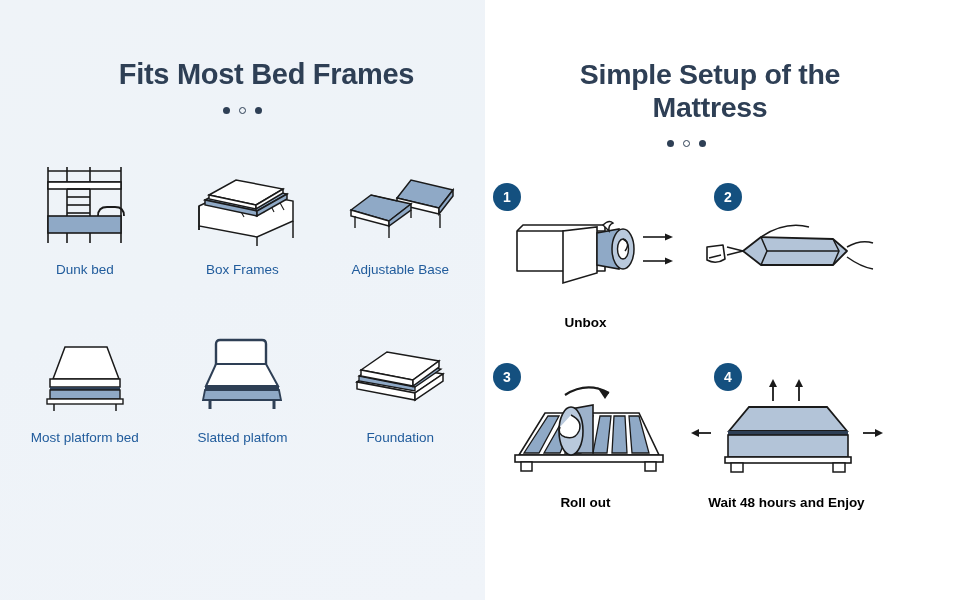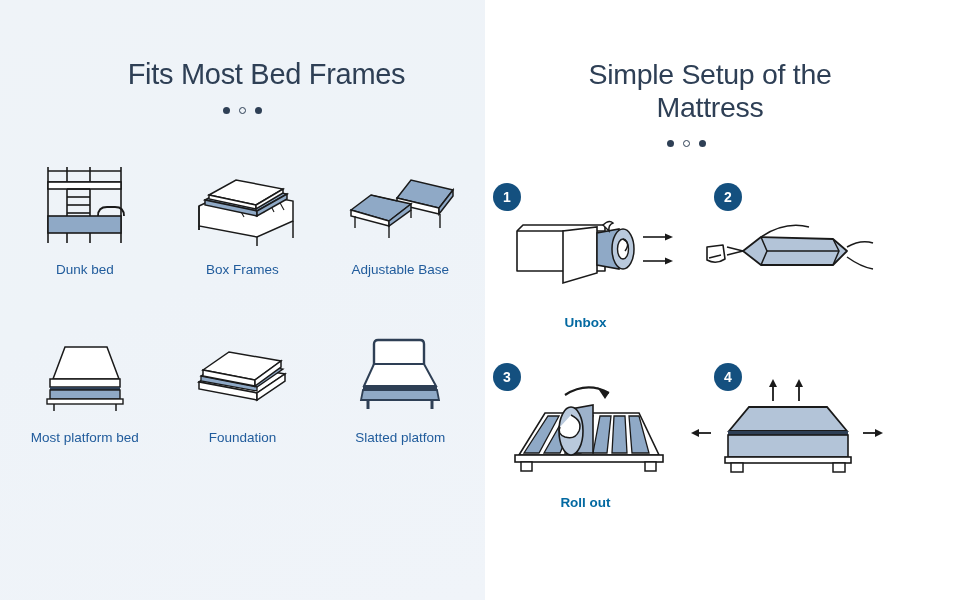--- a/index.html
+++ b/index.html
@@ -30,21 +30,21 @@
   .panel-right {
     position: relative;
     width: 402px;
     height: 600px;
     background: #ffffff;
     box-sizing: border-box;
   }
   .heading {
     text-align: center;
     font-size: 29px;
-    font-weight: normal;
+    font-weight: bold;
     color: #2e3f55;
     letter-spacing: -0.3px;
     padding-top: 58px;
     margin: 0;
     padding-left: 48px;
   }
   .heading.right-heading { font-size: 28.5px; }
   .dots {
     display: flex;
     justify-content: center;
@@ -127,21 +127,21 @@
     height: 100px;
     margin-top: 18px;
     display: flex;
     align-items: center;
     justify-content: center;
   }
   .step-label {
     margin-top: 14px;
     font-size: 13.5px;
     font-weight: bold;
-    color: #0369a1;
+    color: #000000;
     text-align: center;
     white-space: nowrap;
   }
   svg { display: block; overflow: visible; }
 </style>
 </head>
 <body>
 
 <div class="board">
 
@@ -263,56 +263,56 @@
               <line x1="19" y1="69" x2="19" y2="76"></line>
               <line x1="81" y1="69" x2="81" y2="76"></line>
             </g>
           </svg>
         </div>
         <div class="frame-label">Most platform bed</div>
       </div>
 
       <div class="frame-cell">
         <div class="frame-art">
+          <svg width="100" height="80" viewBox="0 0 100 80">
+
+            <path d="M24 36 L24 10 q0 -4 4 -4 L70 6 q4 0 4 4 L74 30" fill="#ffffff" stroke="#2e3f55" stroke-width="2.4" stroke-linejoin="round"></path>
+
+            <path d="M14 52 L24 30 L74 30 L86 52 Z" fill="#ffffff" stroke="#2e3f55" stroke-width="2"></path>
+
+            <path d="M13 52 L87 52 L87 56 L13 56 Z" fill="#2e3f55"></path>
+
+            <path d="M13 56 L87 56 L89 66 L11 66 Z" fill="#8fa9c6" stroke="#2e3f55" stroke-width="1.8"></path>
+
+            <g stroke="#2e3f55" stroke-width="3" fill="none">
+              <line x1="18" y1="66" x2="18" y2="75"></line>
+              <line x1="82" y1="66" x2="82" y2="75"></line>
+            </g>
+          </svg>
+        </div>
+        <div class="frame-label">Slatted platfom</div>
+      </div>
+
+      <div class="frame-cell">
+        <div class="frame-art">
           <svg width="110" height="80" viewBox="0 0 110 80">
 
             <path d="M12 48 L40 30 L98 40 L70 59 Z" fill="#ffffff" stroke="#1a1a1a" stroke-width="1.5"></path>
             <path d="M12 48 L12 55 L70 66 L70 59 Z" fill="#ffffff" stroke="#1a1a1a" stroke-width="1.5"></path>
             <path d="M70 59 L70 66 L98 47 L98 40 Z" fill="#ffffff" stroke="#1a1a1a" stroke-width="1.5"></path>
 
             <path d="M14 42 L40 25 L96 35 L70 53 Z" fill="#8fa9c6" stroke="#1a1a1a" stroke-width="1.3"></path>
             <path d="M14 42 L14 47 L70 57 L70 53 Z" fill="#8fa9c6" stroke="#1a1a1a" stroke-width="1.3"></path>
 
             <path d="M16 36 L42 18 L94 27 L68 46 Z" fill="#ffffff" stroke="#1a1a1a" stroke-width="1.5"></path>
             <path d="M16 36 L16 42 L68 52 L68 46 Z" fill="#ffffff" stroke="#1a1a1a" stroke-width="1.5"></path>
             <path d="M68 46 L68 52 L94 33 L94 27 Z" fill="#ffffff" stroke="#1a1a1a" stroke-width="1.5"></path>
           </svg>
         </div>
         <div class="frame-label">Foundation</div>
-      </div>
-
-      <div class="frame-cell">
-        <div class="frame-art">
-          <svg width="100" height="80" viewBox="0 0 100 80">
-
-            <path d="M24 36 L24 10 q0 -4 4 -4 L70 6 q4 0 4 4 L74 30" fill="#ffffff" stroke="#2e3f55" stroke-width="2.4" stroke-linejoin="round"></path>
-
-            <path d="M14 52 L24 30 L74 30 L86 52 Z" fill="#ffffff" stroke="#2e3f55" stroke-width="2"></path>
-
-            <path d="M13 52 L87 52 L87 56 L13 56 Z" fill="#2e3f55"></path>
-
-            <path d="M13 56 L87 56 L89 66 L11 66 Z" fill="#8fa9c6" stroke="#2e3f55" stroke-width="1.8"></path>
-
-            <g stroke="#2e3f55" stroke-width="3" fill="none">
-              <line x1="18" y1="66" x2="18" y2="75"></line>
-              <line x1="82" y1="66" x2="82" y2="75"></line>
-            </g>
-          </svg>
-        </div>
-        <div class="frame-label">Slatted platfom</div>
       </div>
 
     </div>
   </div>
 
   <div class="panel-right">
     <h2 class="heading right-heading">Simple Setup of the Mattress</h2>
     <div class="dots">
       <span class="dot"></span>
       <span class="dot hollow"></span>
@@ -431,18 +431,19 @@
             </g>
 
             <g stroke="#1a1a1a" stroke-width="1.8" fill="none">
               <line x1="24" y1="54" x2="10" y2="54"></line>
               <line x1="176" y1="54" x2="190" y2="54"></line>
             </g>
             <polygon points="4,54 12,50 12,58" fill="#1a1a1a"></polygon>
             <polygon points="196,54 188,50 188,58" fill="#1a1a1a"></polygon>
           </svg>
         </div>
+        <div class="step-label">Wait 48 hours and Enjoy</div>
       </div>
 
     </div>
   </div>
 
 </div>
 
 </body></html>

